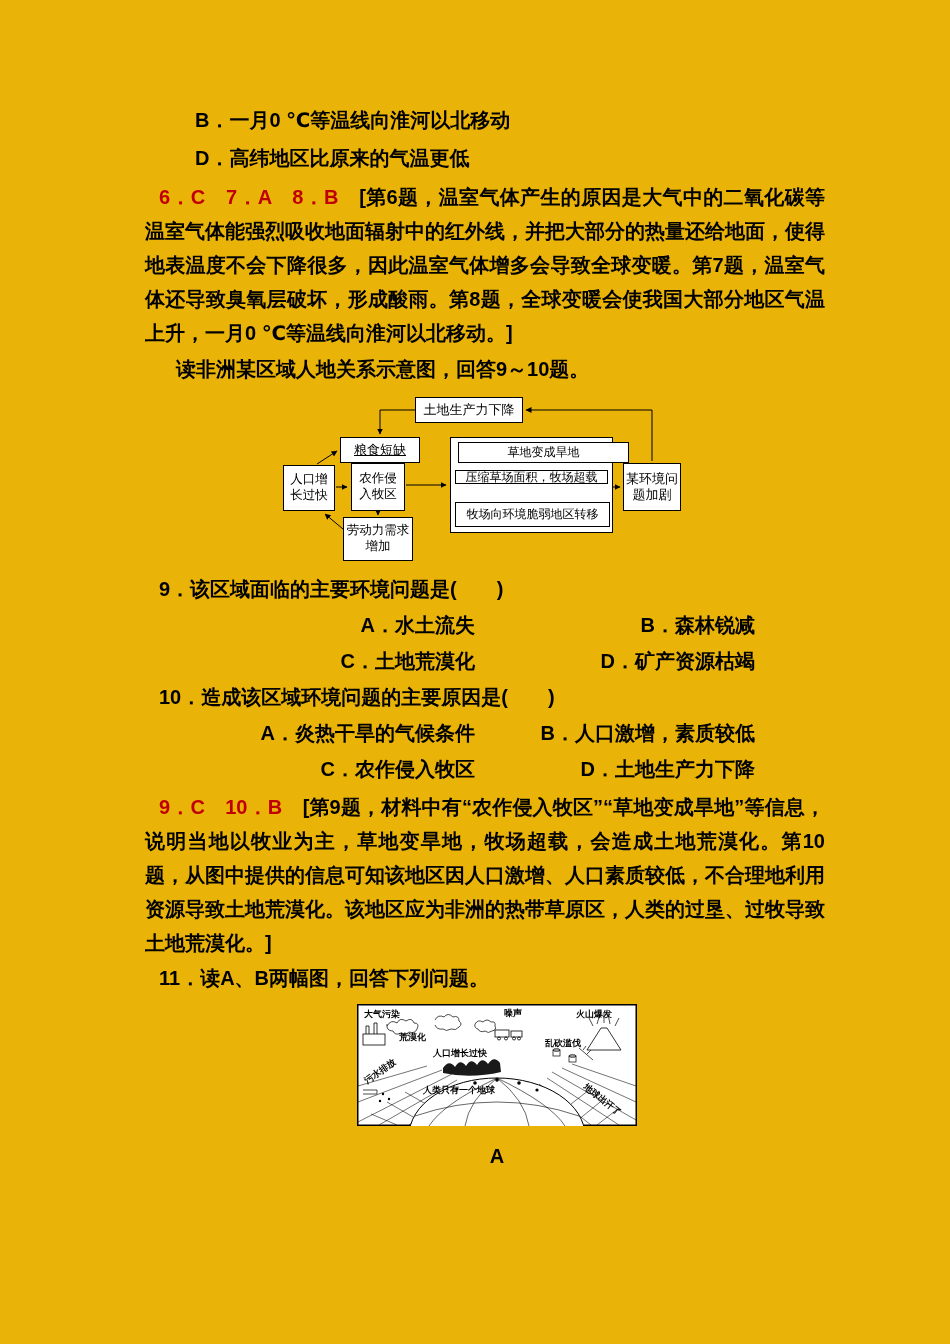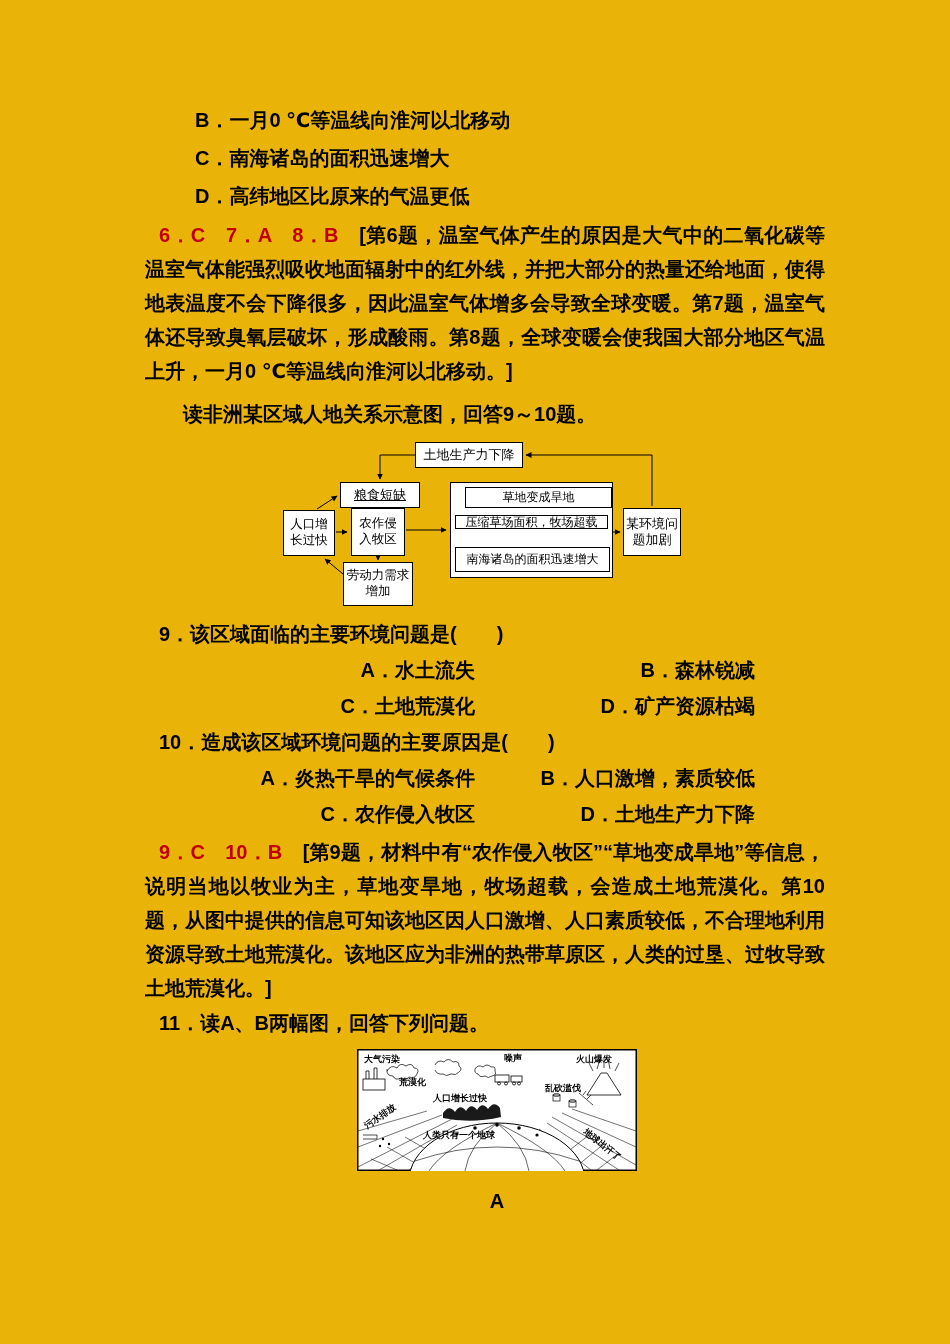--- a/index.html
+++ b/index.html
@@ -11,21 +11,21 @@
     color: #000;
   }
   .page { position: relative; width: 950px; height: 1344px; background: #eab308; overflow: hidden; }
   .content { position: absolute; left: 145px; top: 101px; width: 680px; font-size: 20px; font-weight: 700; }
 
   .optline { line-height: 38px; padding-left: 50px; white-space: nowrap; }
 
   .para { margin: 3px 0 0 0; line-height: 34px; text-align: justify; text-indent: 14px; }
   .para .ans { color: var(--answer-color, #c00000); }
 
-  .intro { margin: 8px; line-height: 36px; text-indent: 30px; }
+  .intro { margin: 1px; line-height: 36px; text-indent: 30px; }
   .stem  { margin: 0; line-height: 36px; text-indent: 14px; }
   .optrow { display: flex; line-height: 36px; padding-left: 50px; }
   .optrow .optcell { width: 280px; flex: 0 0 auto; text-align: right; }
 
   .flowchart { position: relative; width: 400px; height: 166px; margin: 10px 0 8px 138px; font-weight: 400; }
   .fc-lines { position: absolute; left: 0; top: 0; }
   .fc-box {
     position: absolute; border: 1px solid #000; background: #fff;
     display: flex; align-items: center; justify-content: center;
     text-align: center; font-size: 12.5px; line-height: 1.25; padding: 3px 2px;
@@ -37,21 +37,20 @@
 
   .figsvg text { font-family: "Liberation Sans", "DejaVu Sans", sans-serif; font-size: 9px; fill: #000; }
 </style>
 </head>
 <body>
 
 <div class="page">
   <div class="content">
 
     <div class="optline">B．一月0 ℃等温线向淮河以北移动</div>
-    <div class="optline">C．南海诸岛的面积迅速增大</div>
     <div class="optline">D．高纬地区比原来的气温更低</div>
 
     <p class="para"><span class="ans">6．C　7．A　8．B　</span><span>[第6题，温室气体产生的原因是大气中的二氧化碳等温室气体能强烈吸收地面辐射中的红外线，并把大部分的热量还给地面，使得地表温度不会下降很多，因此温室气体增多会导致全球变暖。第7题，温室气体还导致臭氧层破坏，形成酸雨。第8题，全球变暖会使我国大部分地区气温上升，一月0 ℃等温线向淮河以北移动。]</span></p>
 
     <p class="intro">读非洲某区域人地关系示意图，回答9～10题。</p>
 
     <div class="flowchart">
       <svg class="fc-lines" width="400" height="166" viewBox="0 0 400 166">
         <defs>
           <marker id="arr" markerWidth="7" markerHeight="7" refX="5.5" refY="3" orient="auto">
@@ -70,23 +69,23 @@
           <line x1="248" y1="72" x2="248" y2="69" marker-end="url(#arr)"></line>
           <line x1="248" y1="99" x2="248" y2="102" marker-end="url(#arr)"></line>
         </g>
       </svg>
       <div class="fc-box" style="left:132px; top:0; width:108px; height:26px; font-size:13px;">土地生产力下降</div>
       <div class="fc-box" style="left:57px; top:40px; width:80px; height:26px; font-size:13px;text-decoration:underline;">粮食短缺</div>
       <div class="fc-box" style="left:0; top:68px; width:52px; height:46px;">人口增长过快</div>
       <div class="fc-box" style="left:68px; top:66px; width:54px; height:48px;">农作侵入牧区</div>
       <div class="fc-box" style="left:60px; top:120px; width:70px; height:44px;">劳动力需求增加</div>
       <div class="fc-group" style="left:167px; top:40px; width:163px; height:96px;"></div>
-      <div class="fc-box" style="left:182px; top:45px; width:147px; height:21px; font-size:12px;">草地变成旱地</div>
+      <div class="fc-box" style="left:175px; top:45px; width:171px; height:21px; font-size:12px;">草地变成旱地</div>
       <div class="fc-box" style="left:172px; top:73px; width:153px; height:14px; font-size:12px;">压缩草场面积，牧场超载</div>
-      <div class="fc-box" style="left:172px; top:105px; width:155px; height:25px; font-size:12px;">南海诸岛的面积迅速增大</div>
+      <div class="fc-box" style="left:172px; top:105px; width:155px; height:25px; font-size:12px;">牧场向环境脆弱地区转移</div>
       <div class="fc-box" style="left:340px; top:66px; width:58px; height:48px; font-size:13px;">某环境问题加剧</div>
     </div>
 
     <p class="stem">9．该区域面临的主要环境问题是(　　)</p>
     <div class="optrow">
       <span class="optcell">A．水土流失</span>
       <span class="optcell">B．森林锐减</span>
     </div>
     <div class="optrow">
       <span class="optcell">C．土地荒漠化</span>

